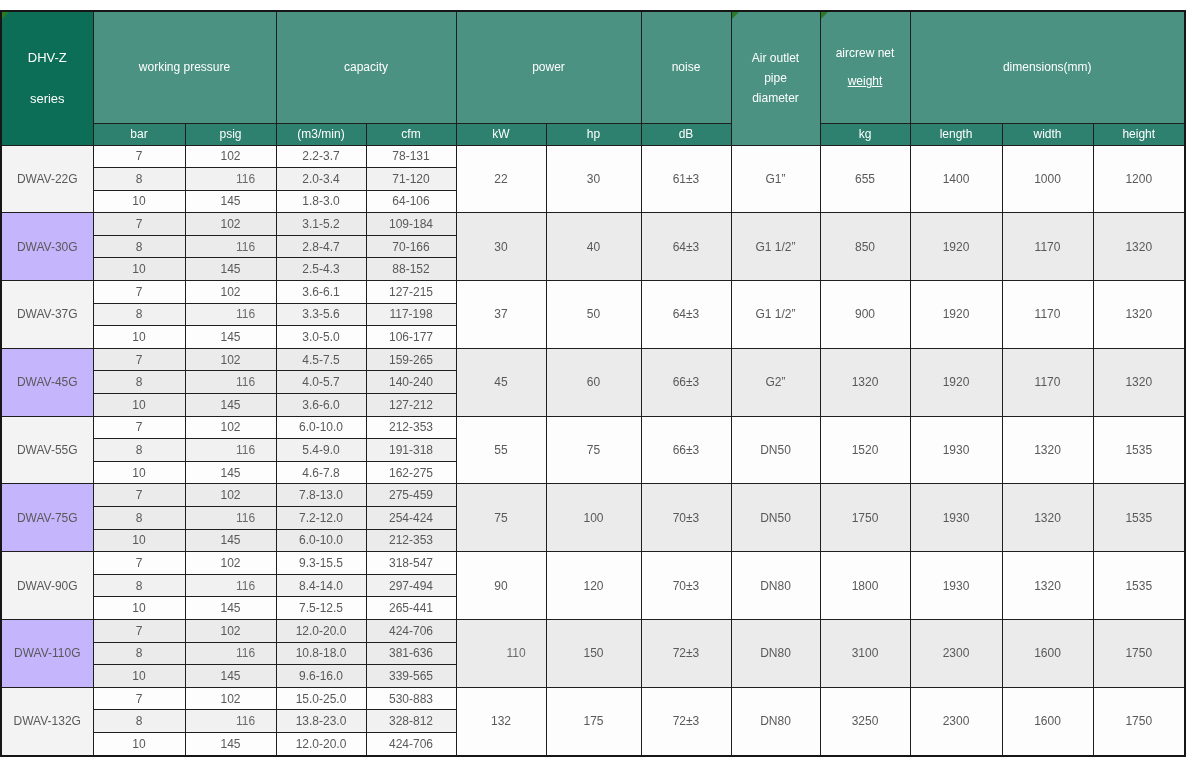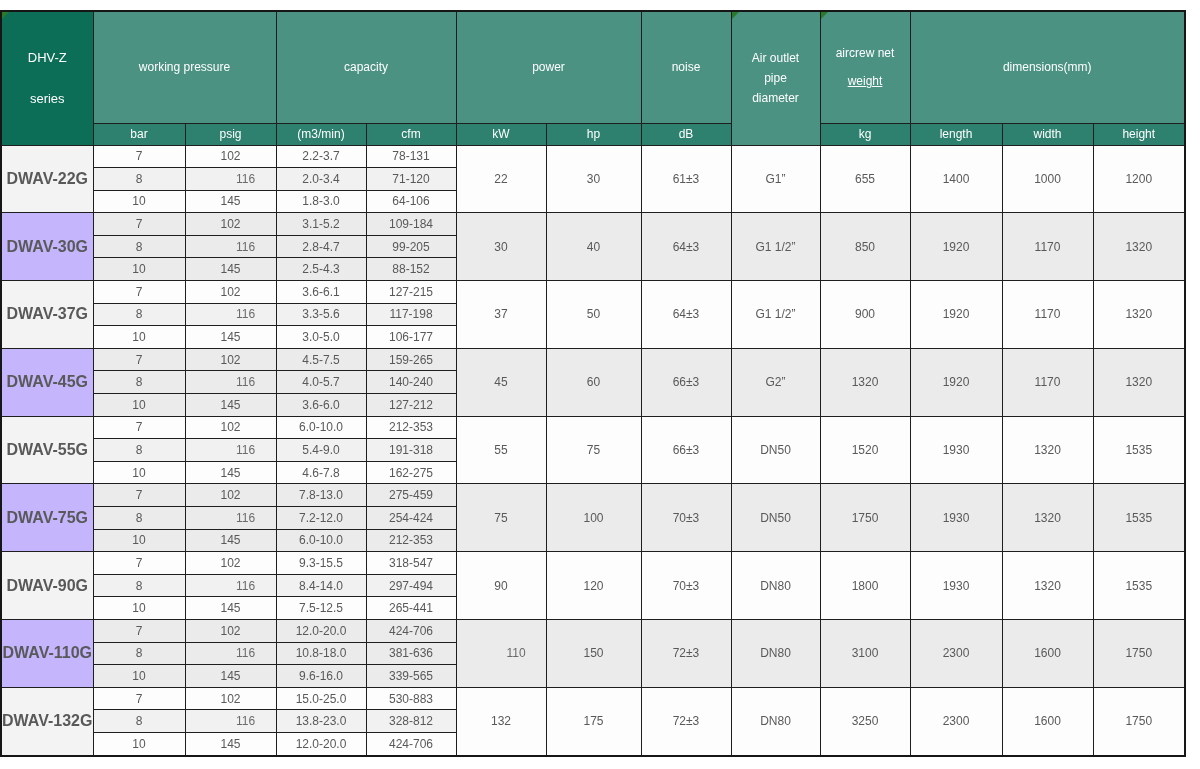--- a/index.html
+++ b/index.html
@@ -38,21 +38,21 @@
     content:""; position:absolute; top:0; left:0; width:0; height:0;
     border-top:7px solid #2a7a2a; border-right:7px solid transparent;
   }
   tbody td { color:#595959; font-size:12px; background:#fdfdfd; }
   tbody td.sm { color:#6b6b6b;padding-left:30px; }
   tr.block-light td { background:#fdfdfd; }
   tr.block-light.mid td { background:#f1f1f1; }
   tr.block-light td.model { background:#f3f3f3; }
   tr.block-dark td { background:#ebebeb; }
   tr.block-dark td.model { background:#c4b5fd; }
-  td.model { font-size:16px;font-weight:bold; }
+  td.model { font-size:12px; }
 </style>
 </head>
 <body>
 
 <div class="page">
   <table class="spec">
     <colgroup>
       <col style="width:92px">
         <col style="width:92px">
         <col style="width:91px">
@@ -142,21 +142,21 @@
           <td rowspan="3">G1 1/2”</td>
           <td rowspan="3">850</td>
           <td rowspan="3">1920</td>
           <td rowspan="3">1170</td>
           <td rowspan="3">1320</td>
         </tr>
         <tr class="block-dark mid">
           <td>8</td>
           <td class="sm">116</td>
           <td>2.8-4.7</td>
-          <td>99-205</td>
+          <td>70-166</td>
         </tr>
         <tr class="block-dark">
           <td>10</td>
           <td>145</td>
           <td>2.5-4.3</td>
           <td>88-152</td>
         </tr>
         <tr class="block-light">
           <td rowspan="3" class="model">DWAV-37G</td>
           <td>7</td>

